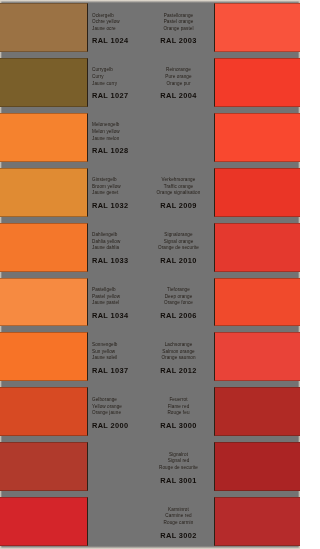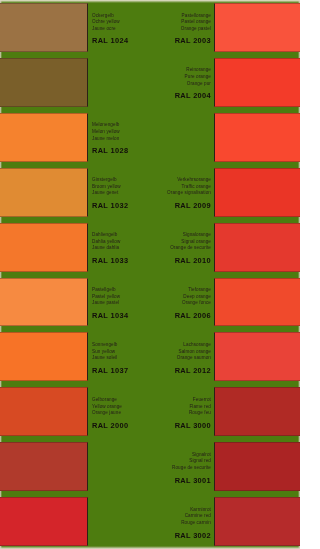--- a/index.html
+++ b/index.html
@@ -60,22 +60,22 @@
     padding-top: 4px;
     color: #1b1713;
   }
   .labels-left {
     width: 62px;
     padding-left: 4px;
     text-align: left;
   }
   .labels-right {
     width: 58px;
-    padding-right: 3px;
-    text-align: right;
+    padding-right: 13px;
+    text-align: center;
   }
   .name-line {
     font-size: 4.6px;
     line-height: 6.6px;
     letter-spacing: 0.1px;
     white-space: nowrap;
     color: #241e18;
     font-family: "Liberation Sans", sans-serif;
   }
   .ral-code {
@@ -118,21 +118,21 @@
     position: absolute;
     top: 0; bottom: 0; right: 0;
     width: 2px;
     background: linear-gradient(270deg, #ded5c6 0%, rgba(255,255,255,0) 100%);
     pointer-events: none;
   }
 </style>
 </head>
 <body>
 
-<div id="chart-page" style="background-color: #4d7c0f;">
+<div id="chart-page" style="background-color: #737373;">
 
   <div class="scan-edge-top"></div>
   <div class="scan-edge-bottom"></div>
   <div class="scan-edge-left"></div>
   <div class="scan-edge-right"></div>
 
   <div class="chart-row">
     <div class="swatch swatch-left" style="background-color: rgb(155, 114, 68);"></div>
     <div class="labels labels-left">
       <div class="name-line">Ockergelb</div>
@@ -145,20 +145,26 @@
       <div class="name-line">Pastellorange</div>
       <div class="name-line">Pastel orange</div>
       <div class="name-line">Orange pastel</div>
       <div class="ral-code">RAL 2003</div>
     </div>
     <div class="swatch swatch-right" style="background-color: rgb(249, 83, 60);"></div>
   </div>
 
   <div class="chart-row">
     <div class="swatch swatch-left" style="background-color: rgb(122, 95, 42);"></div>
+    <div class="labels labels-left">
+      <div class="name-line">Currygelb</div>
+      <div class="name-line">Curry</div>
+      <div class="name-line">Jaune curry</div>
+      <div class="ral-code">RAL 1027</div>
+    </div>
     <div class="spacer-mid"></div>
     <div class="labels labels-right">
       <div class="name-line">Reinorange</div>
       <div class="name-line">Pure orange</div>
       <div class="name-line">Orange pur</div>
       <div class="ral-code">RAL 2004</div>
     </div>
     <div class="swatch swatch-right" style="background-color: rgb(243, 59, 41);"></div>
   </div>
 

